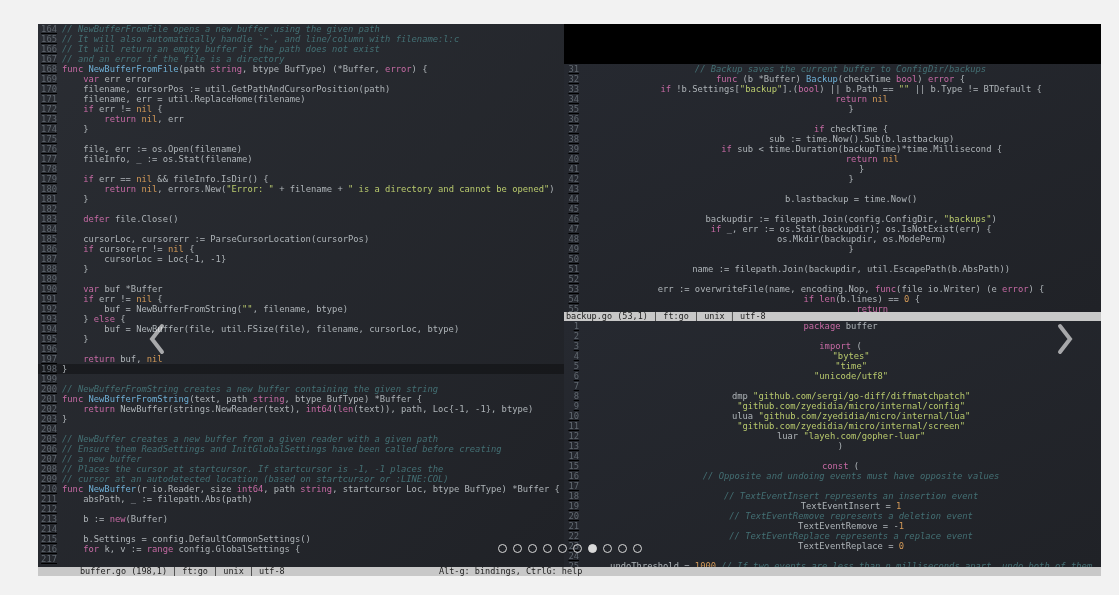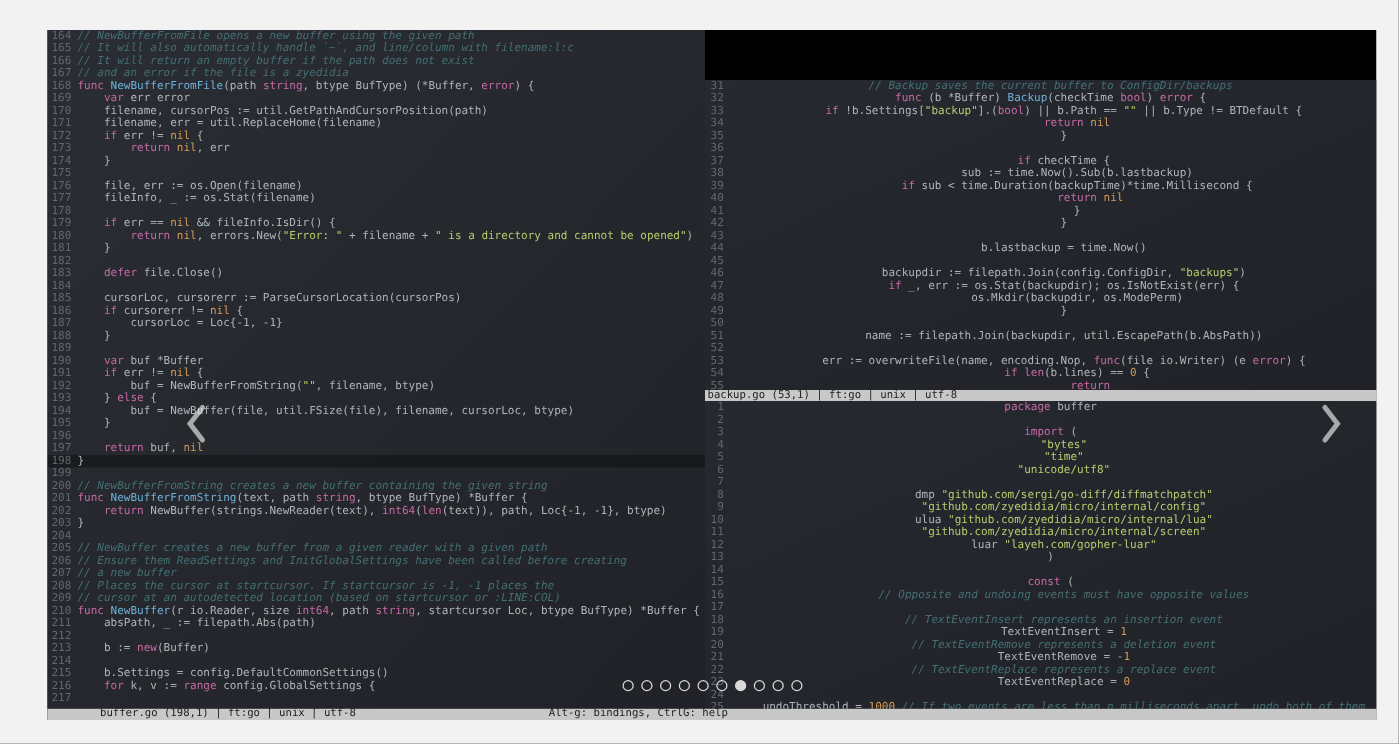--- a/index.html
+++ b/index.html
@@ -25,21 +25,21 @@
   }
   .col-left { width: 526px; display: flex; flex-direction: column; }
   .col-right { flex: 1; display: flex; flex-direction: column; }
   .pane {
     position: relative;
     overflow: hidden;
   }
   .pane-top-left { flex: 1; background: linear-gradient(to bottom right,#2a2d33,#202227); }
   .pane-top-right { height: 248px; background: linear-gradient(to bottom right,#262930,#202227); margin-top: 40px;}
   .pane-bot-right { flex: 1; background: linear-gradient(to bottom right,#262930,#202227);}
-  .gutter { position: absolute; left: 0; top: 0; width: 22px; bottom: 0; }
+  .gutter { position: absolute; left: 0; top: 0; width: 22px; bottom: 0; text-decoration: underline; }
   .gutter-tr { width: 18px; }
   .code-wrap { position: absolute; left: 24px; top: 0; right: 0; bottom: 0; }
   .code-wrap-tr { left: 16px; text-align: center; }
   pre.code {
     font-family: monospace;
     font-size: 8.8px;
     line-height: 10px;
     color: #aeb4b8;
     white-space: pre;
   }
@@ -184,21 +184,21 @@
 213
 214
 215
 216
 217</pre>
           </div>
         <div class="code-wrap">
             <pre class="code" id="code-left"><span class="c-cm">// NewBufferFromFile opens a new buffer using the given path</span>
 <span class="c-cm">// It will also automatically handle `~`, and line/column with filename:l:c</span>
 <span class="c-cm">// It will return an empty buffer if the path does not exist</span>
-<span class="c-cm">// and an error if the file is a zyedidia</span>
+<span class="c-cm">// and an error if the file is a directory</span>
 <span class="c-kw">func </span><span class="c-fn">NewBufferFromFile</span>(path <span class="c-kw">string</span>, btype BufType) (*Buffer, <span class="c-kw">error</span>) {
 <span class="c-kw">    var </span>err error
     filename, cursorPos := util.GetPathAndCursorPosition(path)
     filename, err = util.ReplaceHome(filename)
 <span class="c-kw">    if </span>err != <span class="c-num">nil </span>{
 <span class="c-ret">        return </span><span class="c-num">nil</span>, err
     }
 
     file, err := os.Open(filename)
     fileInfo, _ := os.Stat(filename)

